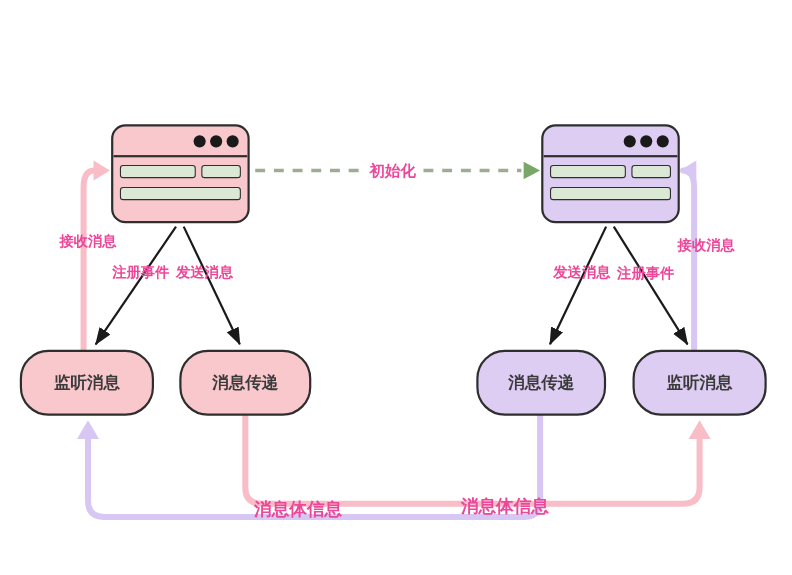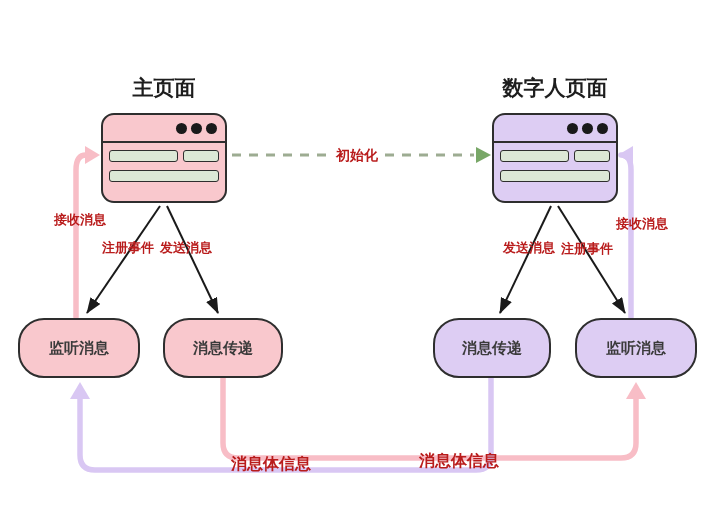--- a/index.html
+++ b/index.html
@@ -29,21 +29,21 @@
 
   
   .node{position:absolute;top:318px;height:60px;border:2.5px solid #2e2e2e;border-radius:26px;
         box-sizing:border-box;display:flex;align-items:center;justify-content:center;
         font-size:15px;font-weight:bold;color:#3b3b3b;}
   .node.pink{background:#f9c8cd;}
   .node.purple{background:#ddcdf3;}
 
   
   .elabel{position:absolute;transform:translate(-50%,-50%);font-size:13px;font-weight:bold;
-          color:#b91c1c;white-space:nowrap;line-height:1;}
+          color:#ec4899;white-space:nowrap;line-height:1;}
   .elabel.small{font-size:16px;}
   .elabel.boxed{background:#ffffff;padding:1px 4px;}
 </style>
 </head>
 <body>
 
 <div id="canvas">
 
   <svg id="wires" width="720" height="523" viewBox="0 0 720 523">
     <defs>
@@ -66,22 +66,20 @@
     <path d="M631,317 L631,170 Q631,155 621,155" fill="none" stroke-width="5.5" stroke-linecap="round" stroke="#d9c7f3"></path>
     <polygon points="618,155 633,146 633,164" fill="#d9c7f3"></polygon>
 
     <path d="M223,378 L223,443 Q223,458 238,458 L621,458 Q636,458 636,443 L636,397" fill="none" stroke-width="5.5" stroke-linecap="round" stroke="#f8bdc6"></path>
     <polygon points="636,382 626,399 646,399" fill="#f8bdc6"></polygon>
 
     <path d="M491,378 L491,455 Q491,470 476,470 L95,470 Q80,470 80,455 L80,397" fill="none" stroke-width="5.5" stroke-linecap="round" stroke="#d9c7f3"></path>
     <polygon points="80,382 70,399 90,399" fill="#d9c7f3"></polygon>
   </svg>
 
-  <div class="page-title" style="left:101px;width:126px;">主页面</div>
-  <div class="page-title" style="left:470px;width:170px;">数字人页面</div>
 
   <div class="window pink" style="left:101px;top:113px;">
     <div class="win-titlebar">
       <span class="dot"></span>
       <span class="dot"></span>
       <span class="dot"></span>
     </div>
     <div class="win-body">
       <div class="bar-row">
         <div class="bar wide"></div>

